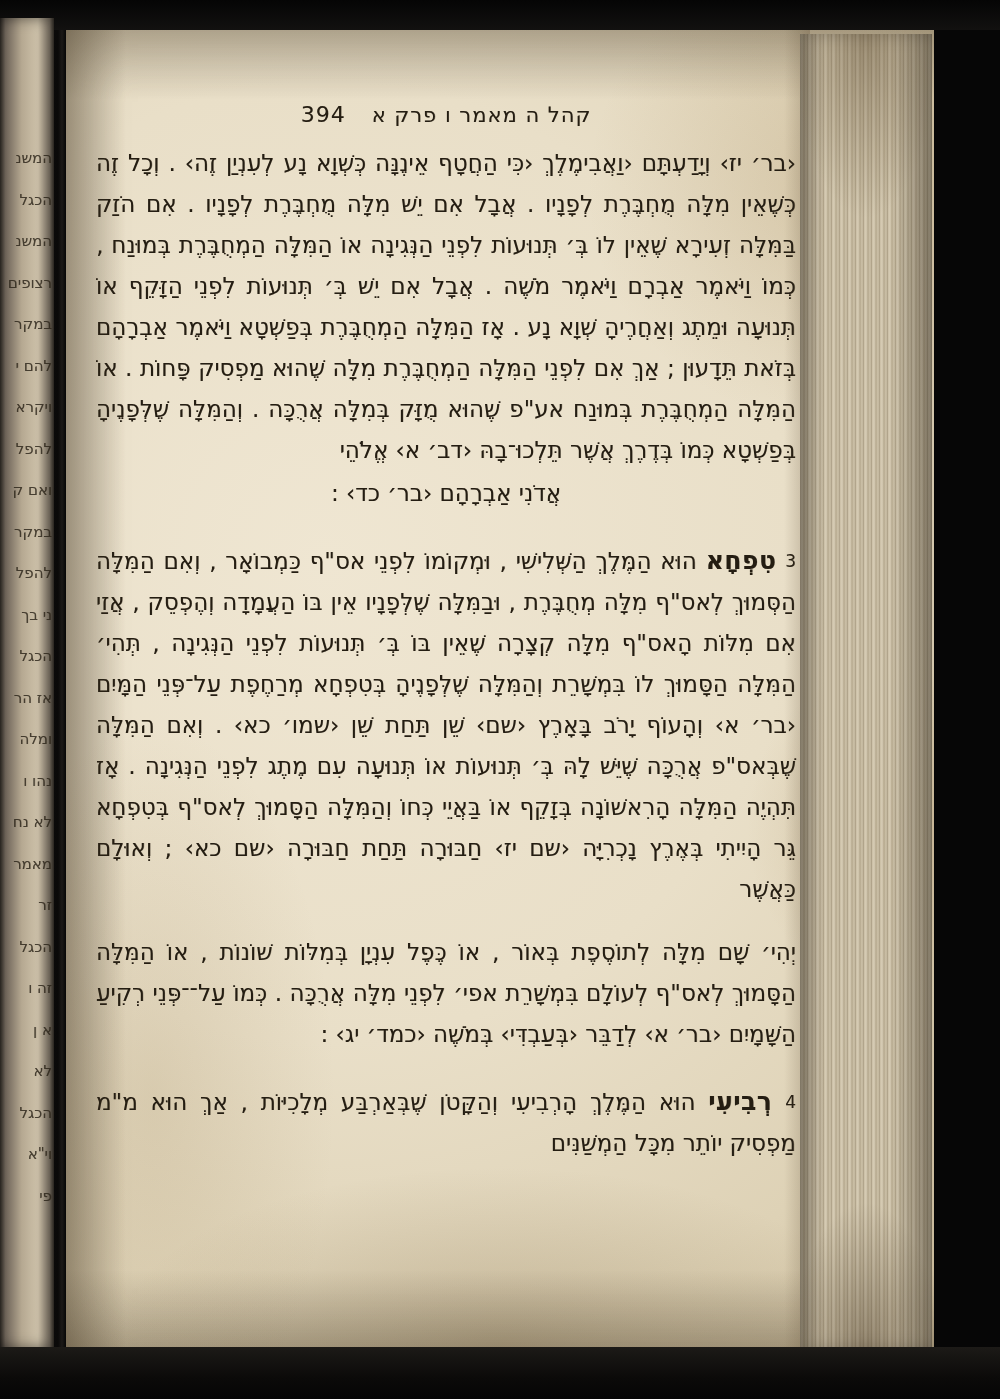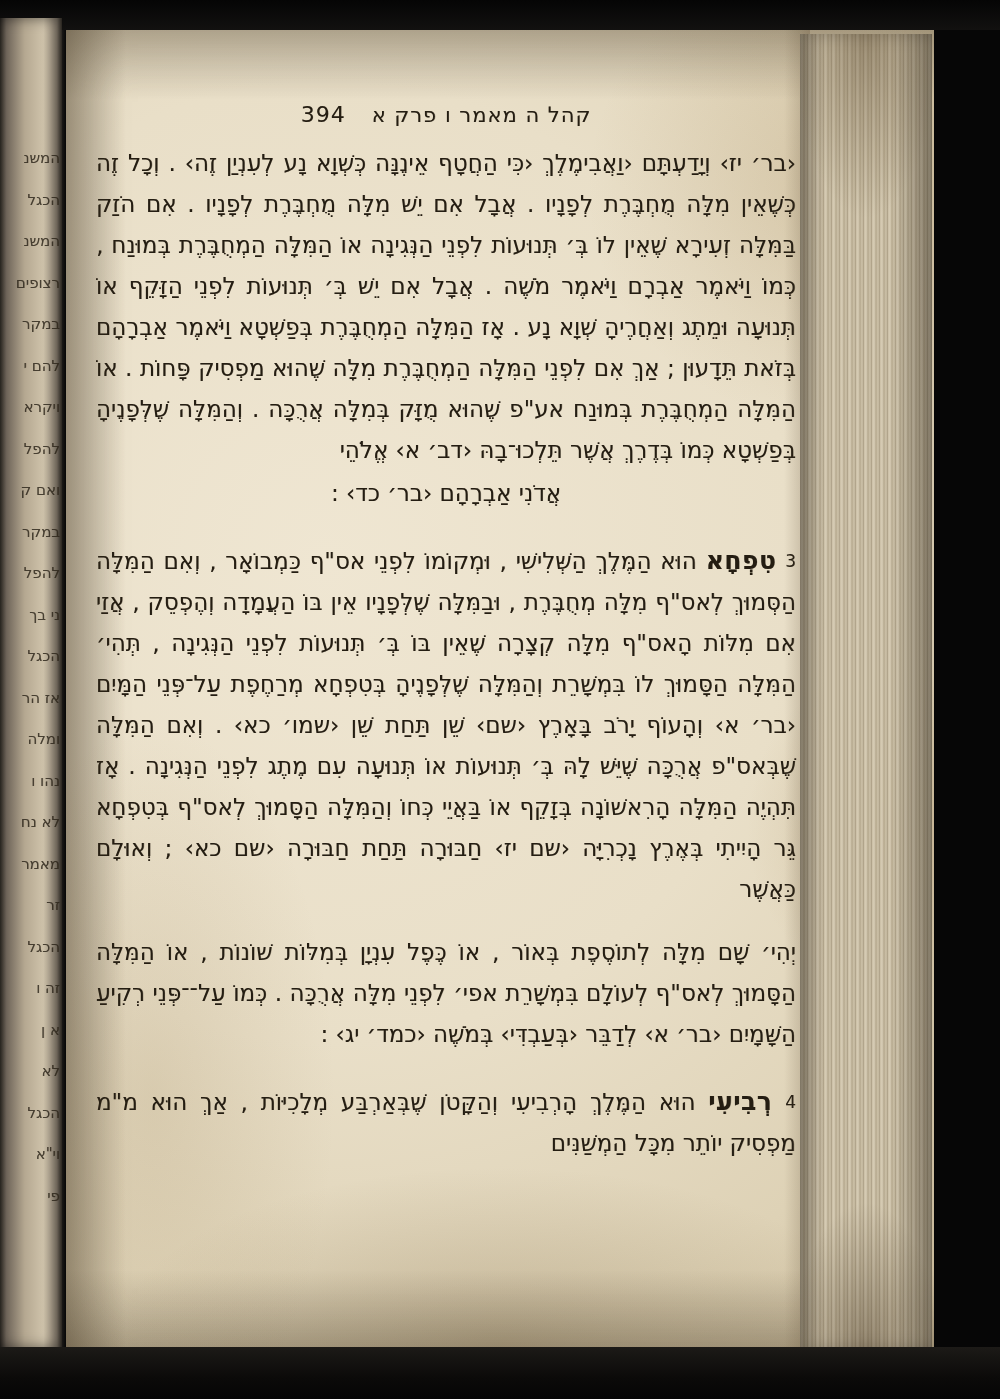--- a/index.html
+++ b/index.html
@@ -32,21 +32,21 @@
         #151413 24px, #2a2724 40px,
         #0d0c0b 46px, #0a0909 58px,
         #1b1917 62px, #060606 66px);
   }
 
   
   .left-page {
     position: absolute;
     left: 0;
     top: 18px;
-    width: 62px;
+    width: 54px;
     height: 1330px;
     background:
       linear-gradient(90deg, #2b2722 0%, #6d6358 10%, #b5a891 40%, #cfc3ab 70%, #9d9180 92%, #4c453b 100%);
     box-shadow: inset -6px 0 14px rgba(0,0,0,0.55);
   }
   .left-page-inner {
     position: absolute;
     right: 0;
     top: 120px;
     width: 58px;

